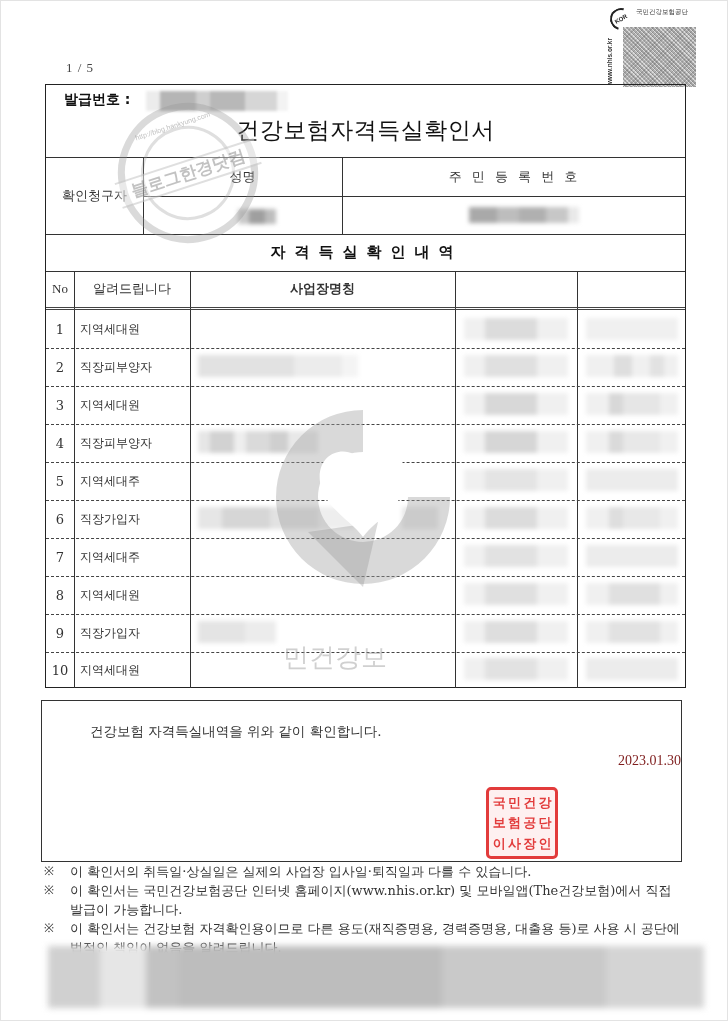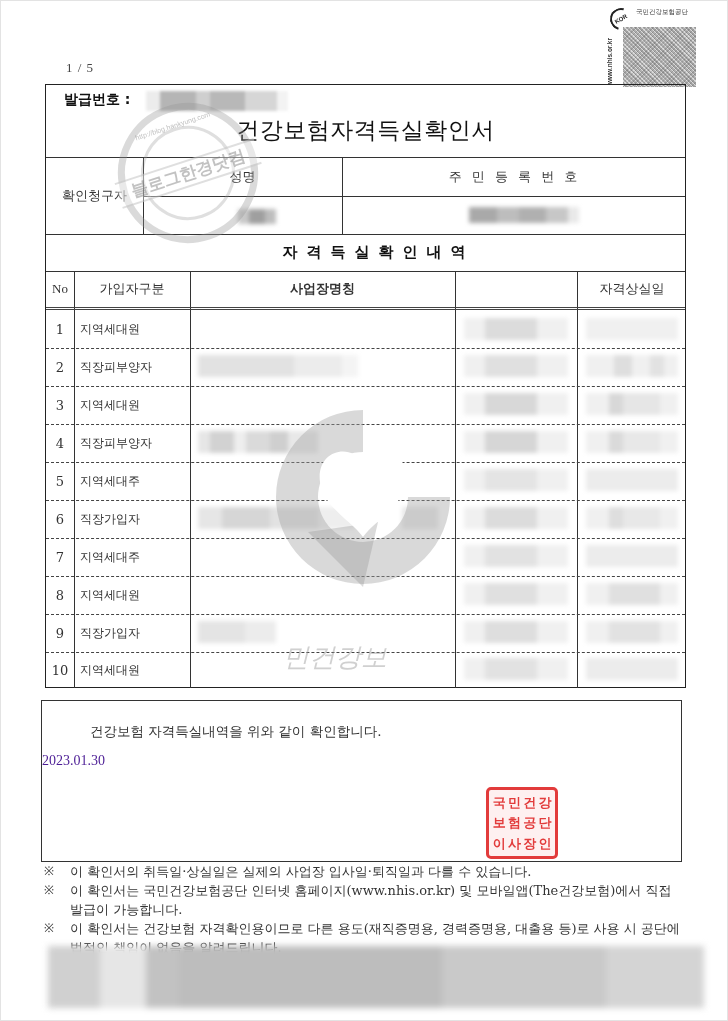--- a/index.html
+++ b/index.html
@@ -93,34 +93,34 @@
     position: absolute; left: 0; right: 0; top: 10px; text-align: center;
     font-family: "Liberation Sans", sans-serif; font-size: 7px; color: rgba(130,130,130,0.5);
   }
 
   
   .wm-logo {
     position: absolute; left: 268px; top: 402px; width: 190px; height: 190px; pointer-events: none;
   }
   .wm-text-arc {
     position: absolute; font-family: "DejaVu Sans", sans-serif; color: rgba(150,150,150,0.45);
-    font-size: 26px; pointer-events: none; font-style: italic;
+    font-size: 26px; pointer-events: none;
   }
 
   
   .confirm-box {
     position: absolute; left: 41px; top: 700px; width: 641px; height: 162px;
     border: 1.5px solid #333; box-sizing: border-box;
   }
   .confirm-text {
     position: absolute; left: 48px; top: 22px; font-size: 13.5px; color: #333;
   }
   .confirm-date {
-    position: absolute; left: 0; right: 0; top: 52px; text-align: left;
-    font-family: "Liberation Serif", serif; font-size: 14px; color: #4c1d95;
+    position: absolute; left: 0; right: 0; top: 52px; text-align: right;
+    font-family: "Liberation Serif", serif; font-size: 14px; color: #7f1d1d;
   }
   .issuer {
     position: absolute; left: 180px; top: 102px; font-family: "DejaVu Sans", sans-serif;
     font-size: 22px; color: #111; z-index: 2;
   }
   .seal {
     position: absolute; left: 444px; top: 86px; width: 72px; height: 72px;
     border: 3px solid #e23b3b; border-radius: 5px; box-sizing: border-box;
     background: rgba(240,60,60,0.08);
     display: grid; grid-template-columns: repeat(4, 1fr); grid-template-rows: repeat(3, 1fr);
@@ -168,32 +168,31 @@
   <div class="hline" style="top:149px;"></div>
   <div class="vline" style="left:97px; top:72px; height:77px;"></div>
   <div class="vline" style="left:296px; top:72px; height:77px;"></div>
 
   <div class="cell center txt" style="left:0; top:72px; width:97px; height:77px;">확인청구자</div>
   <div class="cell center txt" style="left:97px; top:72px; width:199px; height:39px;">성명</div>
   <div class="cell center txt" style="left:296px; top:72px; width:345px; height:39px; letter-spacing:3px;">주 민 등 록 번 호</div>
   <div class="blur-box" style="left:192px; top:124px; width:38px; height:15px; background:linear-gradient(90deg,#c8c8c8 0 30%,#9f9f9f 30% 70%,#bdbdbd 70%);"></div>
   <div class="blur-box" style="left:423px; top:122px; width:110px; height:16px; background:linear-gradient(90deg,#a9a9a9 0 25%,#bdbdbd 25% 45%,#b0b0b0 45% 70%,#c7c7c7 70% 90%,#e9e9e9 90%);"></div>
 
-  <div class="cell center section-title" style="left:12px; top:149px; width:641px; height:37px;">자격득실확인내역</div>
+  <div class="cell center section-title" style="left:0; top:149px; width:641px; height:37px;">자격득실확인내역</div>
   <div class="hline" style="top:186px;"></div>
 
   <div class="vline" style="left:28px; top:186px; height:417px;"></div>
   <div class="vline" style="left:144px; top:186px; height:417px;"></div>
   <div class="vline" style="left:409px; top:186px; height:417px;"></div>
   <div class="vline" style="left:531px; top:186px; height:417px;"></div>
 
   <div class="cell center txt" style="left:0; top:186px; width:28px; height:36px; font-family:'Liberation Serif',serif;">No</div>
-  <div class="cell center txt" style="left:28px; top:186px; width:116px; height:36px;">가입자구분</div>
+  <div class="cell center txt" style="left:28px; top:186px; width:116px; height:36px;">알려드립니다</div>
   <div class="cell center txt" style="left:144px; top:186px; width:265px; height:36px;font-weight:bold;">사업장명칭</div>
-  <div class="cell center txt" style="left:531px; top:186px; width:110px; height:36px;">자격상실일</div>
   <div class="hline double" style="top:222px;"></div>
 
   <div>
     <div class="cell center txt" style="left:0; top:225px; width:28px; height:38px;">1</div>
     <div class="cell txt" style="left:34px; top:225px; width:110px; height:38px; font-size:12px;">지역세대원</div>
     <div class="blur-box" style="left:418px; top:233px; width:104px; height:22px; background:linear-gradient(90deg,#f0f0f0 0 20%,#dcdcdc 20% 70%,#f0f0f0 70%);"></div>
     <div class="blur-box" style="left:540px; top:233px; width:92px; height:22px; background:#f0f0f0;"></div>
   </div>
   <div class="hline dashed" style="top:263px;"></div>
 

